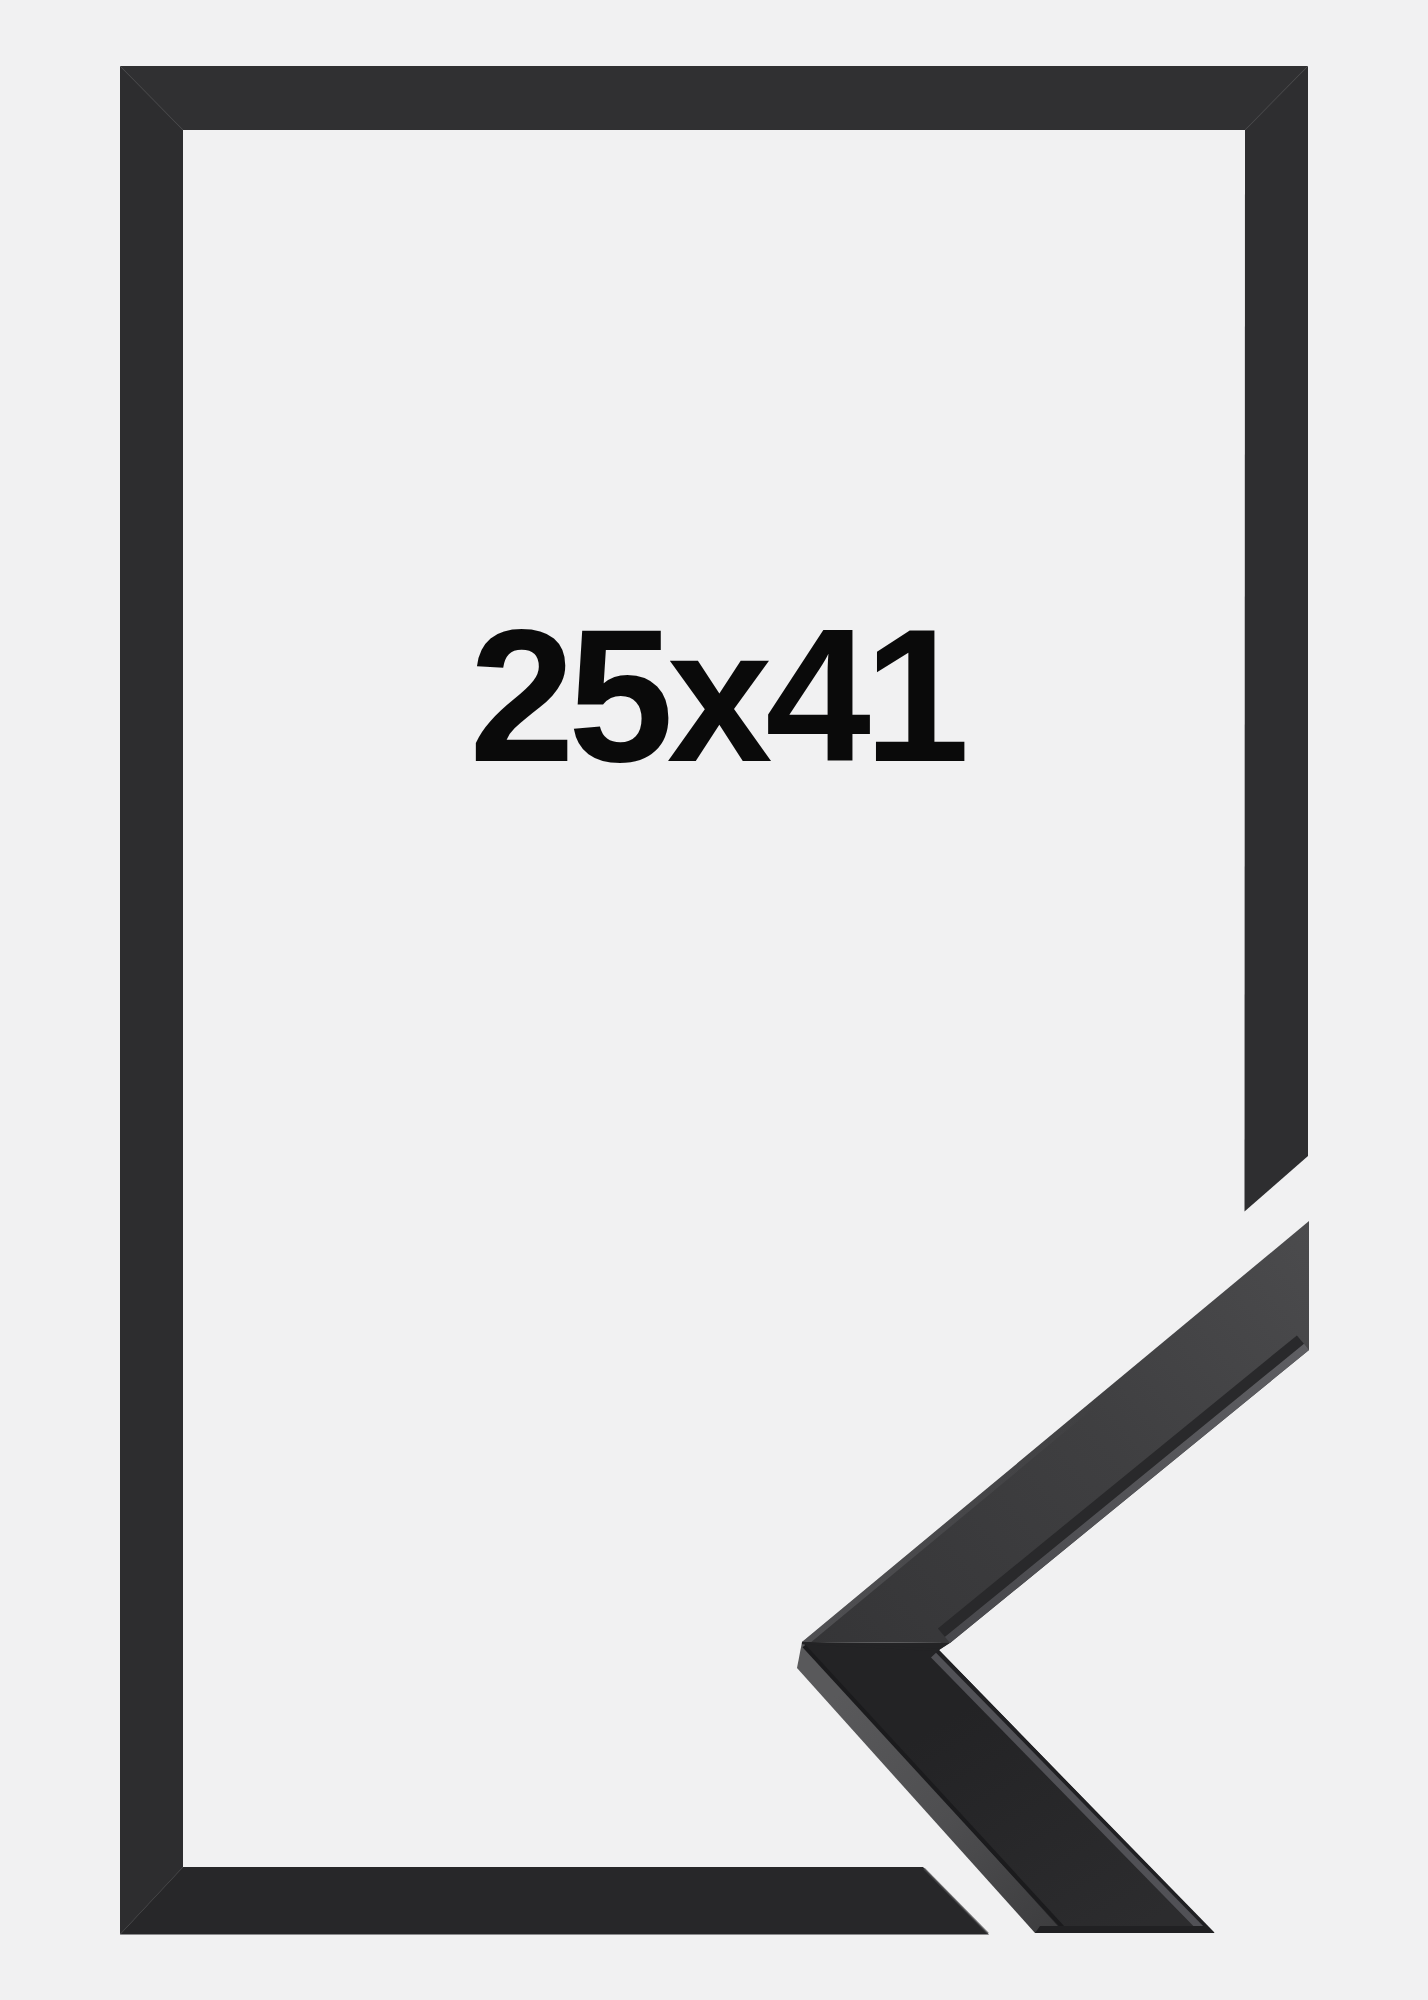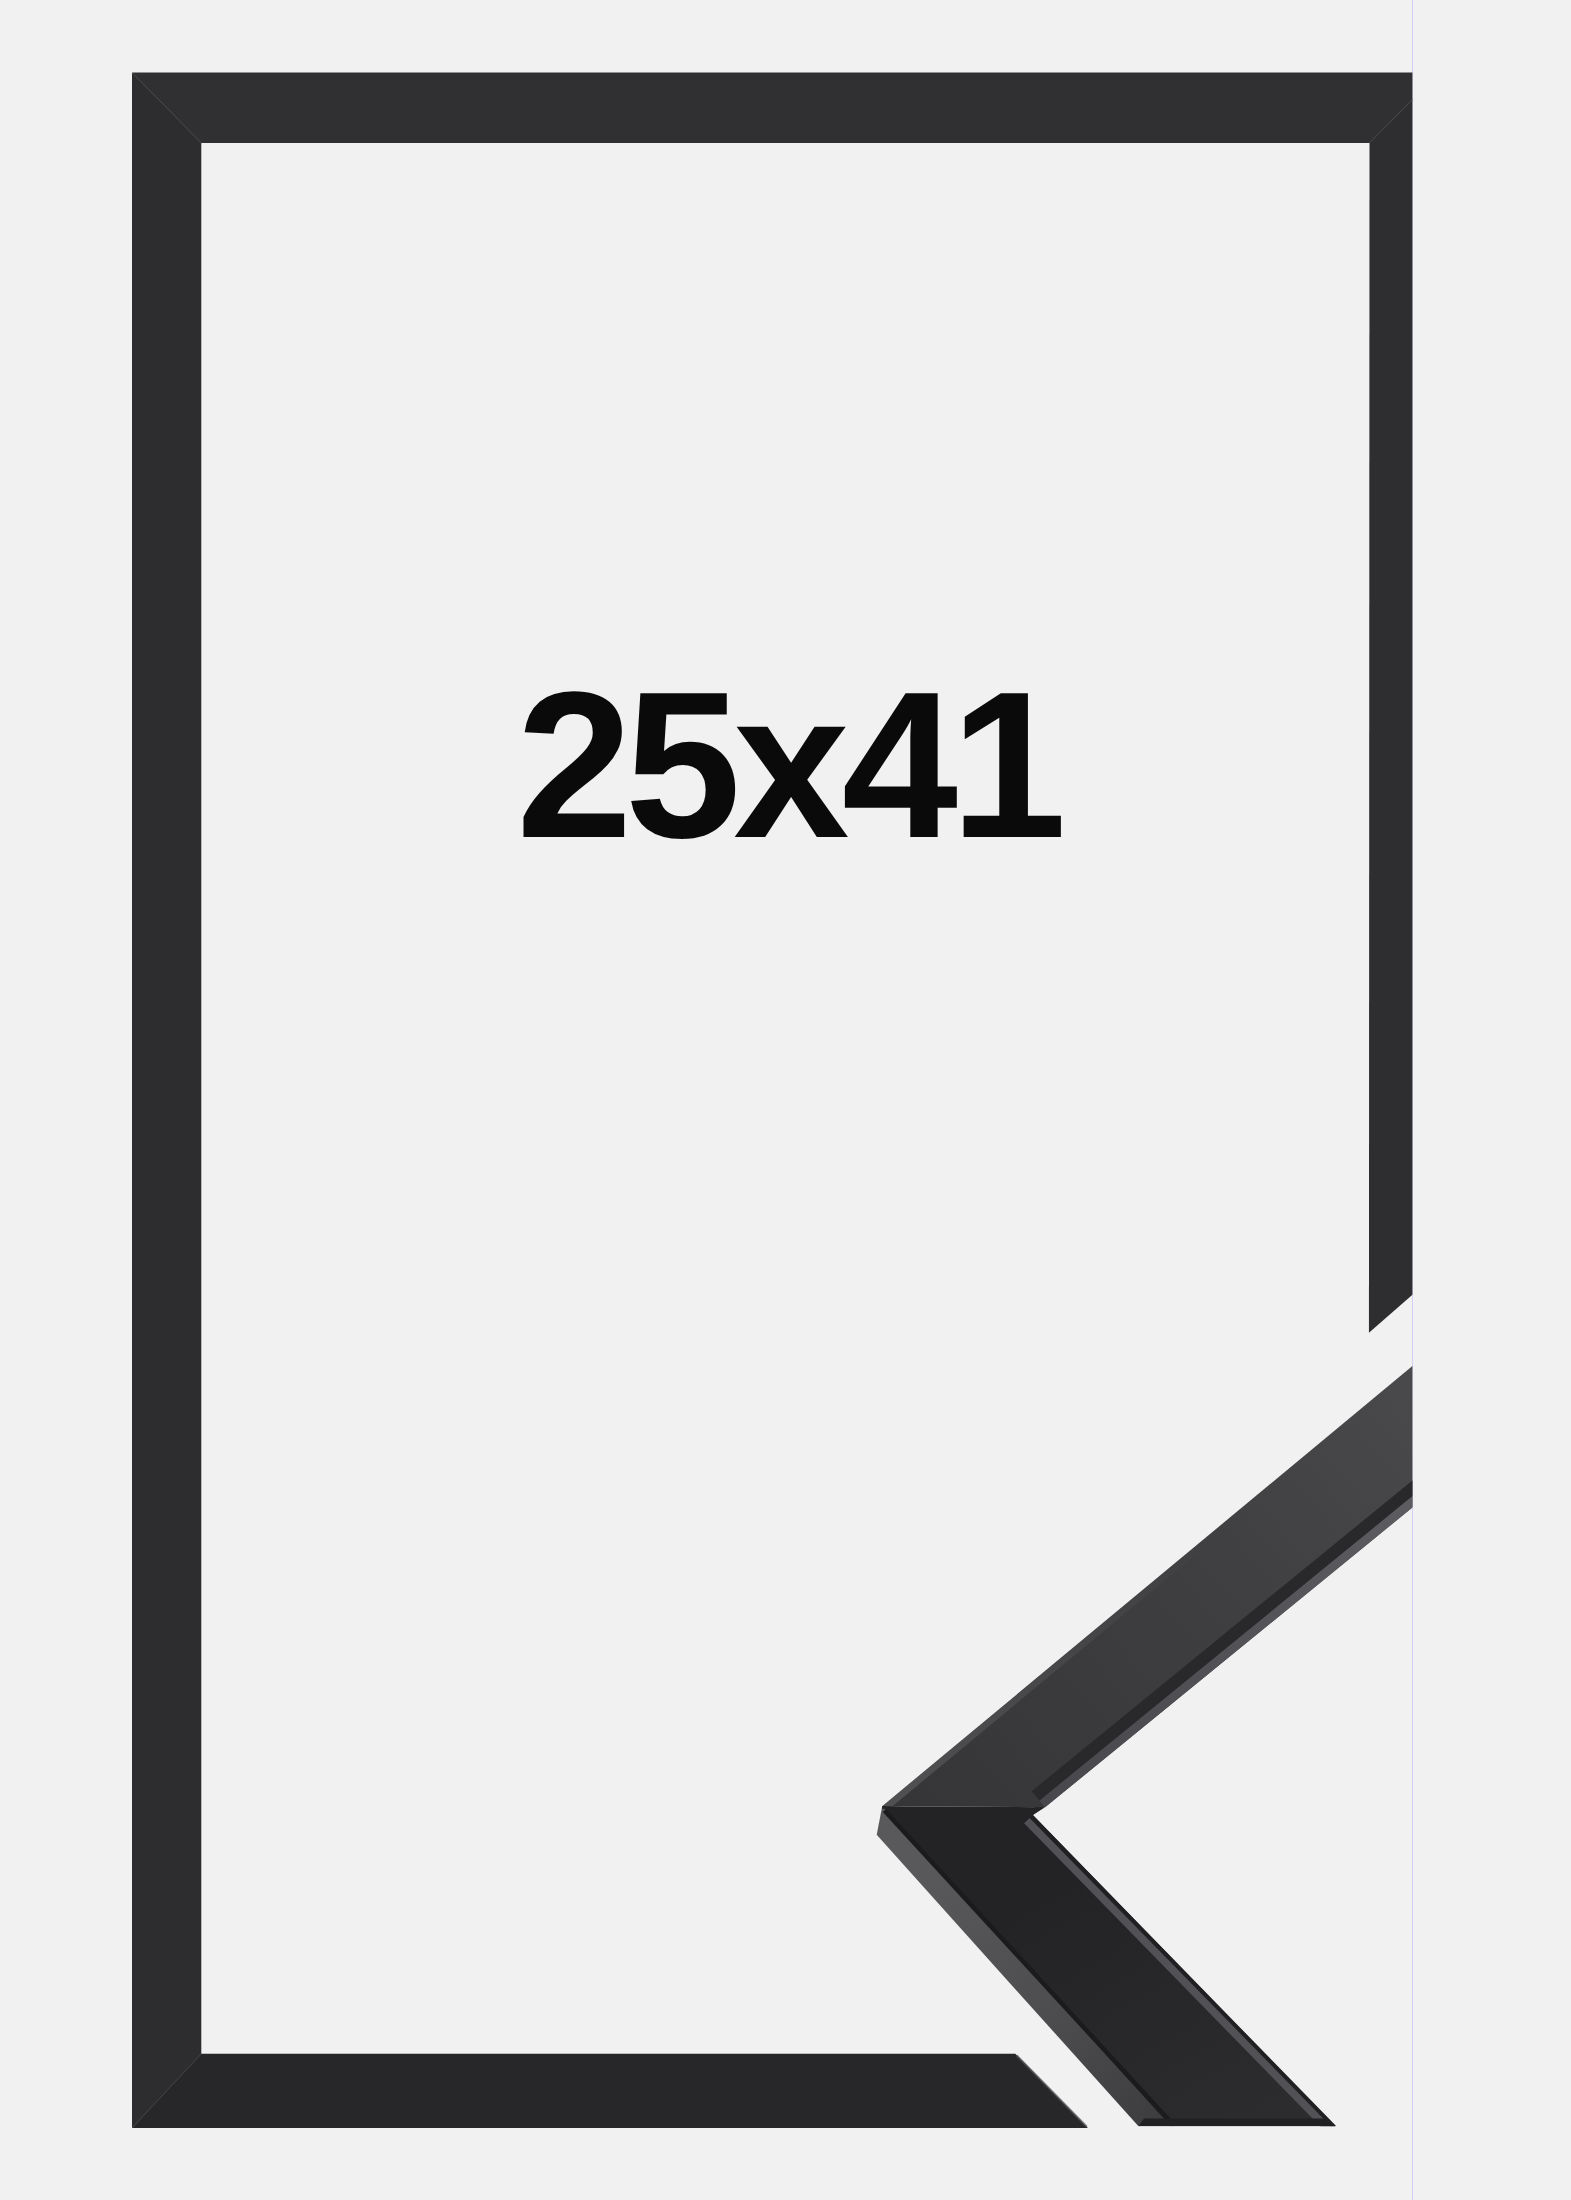--- a/index.html
+++ b/index.html
@@ -1,16 +1,16 @@
 <!DOCTYPE html>
 <html><head>
 <meta charset="utf-8">
 <style>
   html,body{margin:0;padding:0;background:#f1f1f2;}
-  .page{position:relative;width:1284px;height:2000px;background:#8b5cf6;overflow:hidden;
+  .page{position:relative;width:1428px;height:2000px;background:#0369a1;overflow:hidden;
         font-family:"Liberation Sans", sans-serif;text-decoration:underline;}
   svg{position:absolute;left:0;top:0;}
 </style>
 </head>
 <body>
 <div class="page">
 <svg width="1428" height="2000" viewBox="0 0 1428 2000">
   <defs>
     <linearGradient id="armFace" gradientUnits="userSpaceOnUse" x1="802" y1="1642" x2="1309" y2="1221">
       <stop offset="0" stop-color="#353537"></stop>

